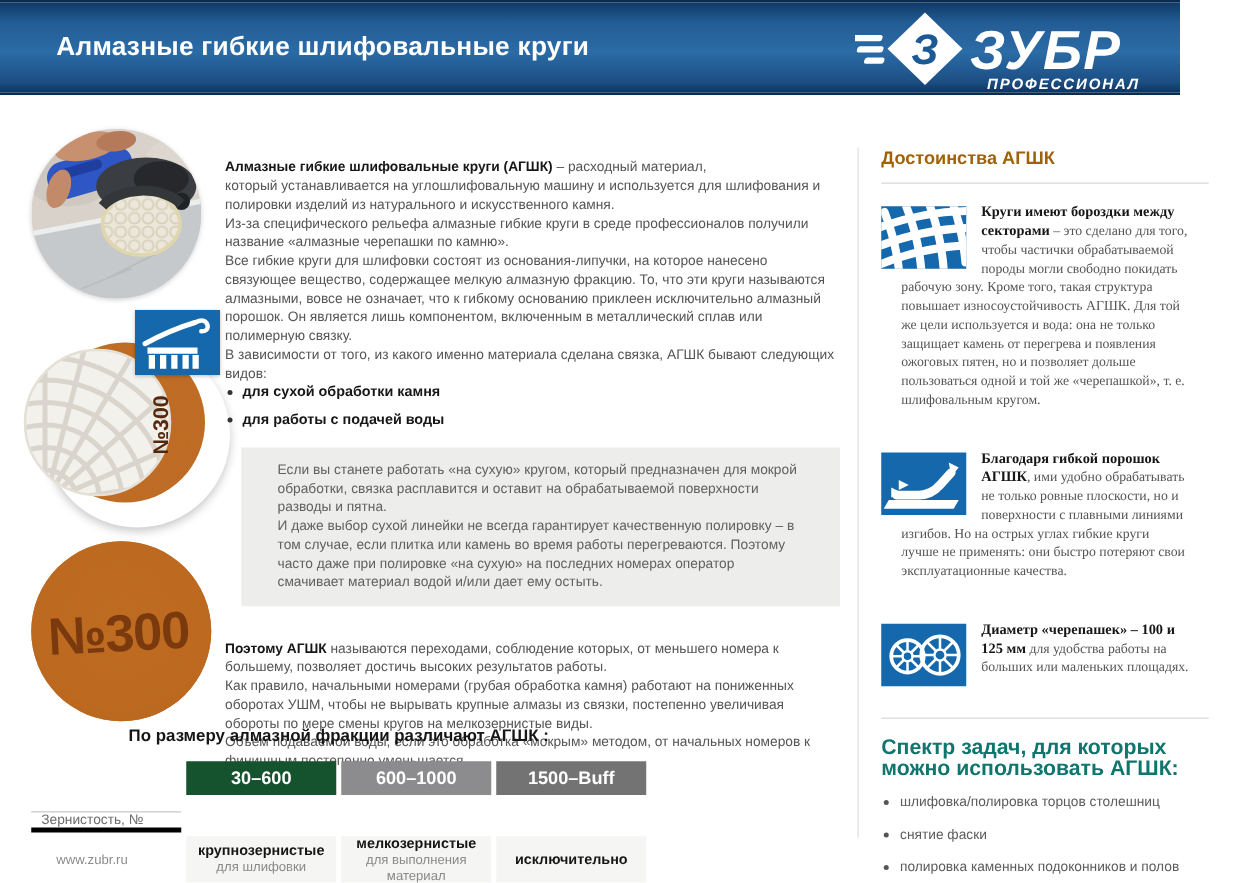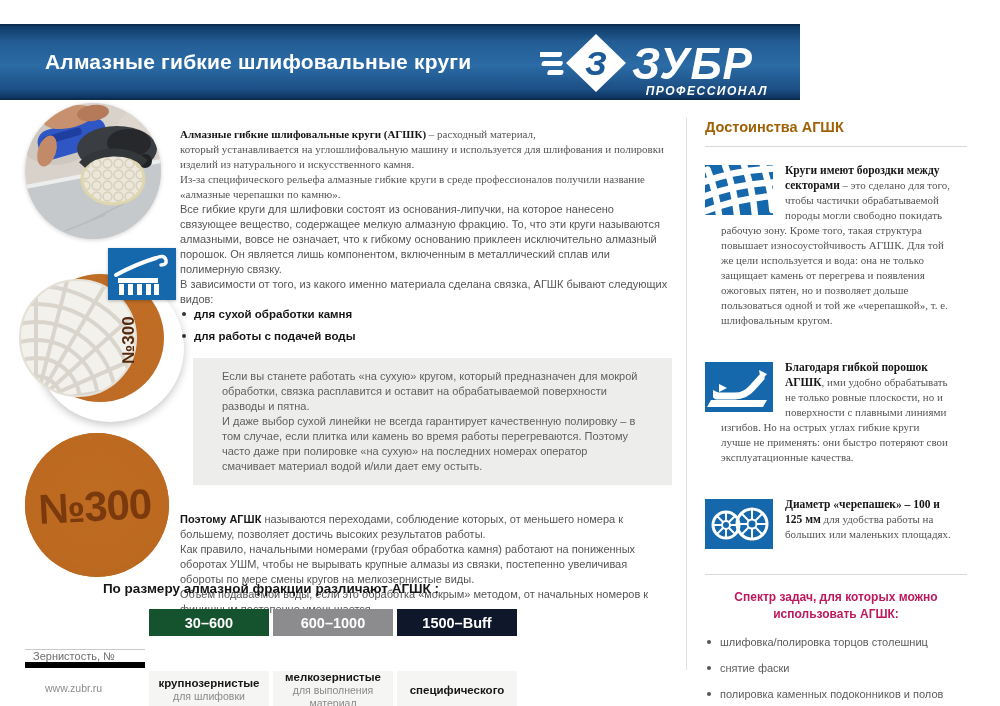--- a/index.html
+++ b/index.html
@@ -1,70 +1,70 @@
 <!DOCTYPE html>
 <html><head>
 <meta charset="utf-8">
 <style>
   html,body{margin:0;padding:0;}
   body{width:1000px;height:706px;background:#fff;font-family:"Liberation Sans","DejaVu Sans",sans-serif;color:#4c4c4c;overflow:hidden;position:relative;}
   .page{position:absolute;inset:0;width:1000px;height:706px;}
 
   
-  .header{position:absolute;left:0;top:24px;width:800px;height:76px;
+  .header{position:absolute;left:0;top:0;width:944px;height:76px;
     background:linear-gradient(180deg,#0f3a66 0%,#235c94 22%,#2b6ba6 55%,#1c4f84 88%,#0e3460 100%);
     border-top:2px solid #0a2c50;border-bottom:2px solid #0a2c50;box-sizing:border-box;}
   .header-title{position:absolute;left:45px;top:0;height:72px;line-height:72px;color:#fff;font-size:21px;font-weight:bold;letter-spacing:0.2px;}
   .logo{position:absolute;right:28px;top:4px;}
 
   
   .circle-photo{position:absolute;left:25px;top:103px;width:136px;height:136px;border-radius:50%;overflow:hidden;box-shadow:0 1px 4px rgba(0,0,0,.18);}
   .disc-backing{position:absolute;left:36px;top:274px;width:148px;height:148px;border-radius:50%;background:#fff;box-shadow:0 3px 8px rgba(0,0,0,.22);}
   .disc-top{position:absolute;left:18px;top:262px;width:152px;height:152px;}
   .badge{position:absolute;left:108px;top:248px;width:68px;height:52px;background:#1568ac;box-shadow:0 1px 3px rgba(0,0,0,.25);}
   .disc-back{position:absolute;left:23px;top:431px;width:148px;height:148px;}
 
   
   .main-col{position:absolute;left:180px;top:127px;width:492px;font-size:11px;line-height:15px;color:#555;}
   .main-col p{margin:0;}
   .pre{white-space:pre-line;}
   .main-col b{color:#161616;}
-  .p1{margin-bottom:30px;font-family:Liberation Serif, serif;}
+  .p1{margin-bottom:30px;}
   .p2{margin-bottom:11px;}
   .p3{margin-bottom:8px;}
   ul.kinds{list-style:none;margin:0 0 14px 0;padding:0;}
   ul.kinds li{position:relative;padding-left:14px;margin-bottom:7px;font-weight:bold;color:#161616;font-size:11.5px;}
   ul.kinds li::before{content:"";position:absolute;left:2px;top:5px;width:4px;height:4px;border-radius:50%;background:#333;}
   .note{background:#ededeb;color:#616161;margin:0 0 27px 13px;padding:11px 29px;white-space:pre-line;}
   .p4{margin-bottom:0;}
 
   
   .table-wrap{position:absolute;left:25px;top:581px;width:492px;}
   .table-title{text-align:center;font-weight:bold;color:#161616;font-size:13.5px;margin:0 0 13px 0;}
   .grain-table{display:grid;grid-template-columns:120px 120px 120px 120px;gap:3px 4px;}
-  .t-label{background:#fff;border-top:1px solid #c9c9c9;border-bottom:6px solid #000000;color:#6d6d6d;font-size:11px;display:flex;align-items:center;padding-left:8px;box-sizing:border-box;margin-top:40px;}
+  .t-label{background:#fff;border-top:1px solid #c9c9c9;border-bottom:4px solid #000000;color:#6d6d6d;font-size:11px;display:flex;align-items:center;padding-left:8px;box-sizing:border-box;margin-top:40px;}
   .t-head{height:27px;display:flex;align-items:center;justify-content:center;color:#fff;font-weight:bold;font-size:14.5px;}
   .t-head.c1{background:#14532d;}
   .t-head.c2{background:#8c8c8e;}
-  .t-head.c3{background:#0f172a;}
+  .t-head.c3{background:#737373;}
   .t-body{background:#f5f5f4;height:38px;display:flex;flex-direction:column;align-items:center;justify-content:center;text-align:center;}
   .t-body b{color:#161616;font-size:11.5px;line-height:13px;}
   .t-body span{color:#8a8a8a;font-size:10.5px;line-height:13px;}
 
   
   .v-divider{position:absolute;left:686px;top:118px;width:1px;height:552px;background:#e0e0e0;}
   .right-col{position:absolute;left:705px;top:120px;width:262px;font-size:11px;line-height:15px;color:#555;}
   .right-col h3{margin:0 0 11px 0;font-size:14.5px;color:#a16207;}
   .rule{border:none;border-top:1px solid #d9d9d9;margin:0 0 14px 0;}
   .adv-item{margin-bottom:16px;overflow:visible;}
   .adv-item::after{content:"";display:block;clear:both;}
   .adv-icon{float:left;width:68px;height:50px;background:#1568ac;margin:2px 12px 8px 0;}
   .adv-text{margin:16px;font-family:Liberation Serif, serif;}
   .adv-text b{color:#161616;font-size:11.5px;}
-  .tasks-head{margin:6px 0 12px 0;font-size:12px;line-height:17px;color:#be185d;font-weight:bold;text-align:center;}
+  .tasks-head{margin:6px 0 12px 0;font-size:17px;line-height:17px;color:#0f766e;font-weight:bold;}
   ul.tasks{list-style:none;margin:0;padding:0;}
   ul.tasks li{position:relative;padding-left:15px;margin-bottom:11px;color:#5c5c5c;}
   ul.tasks li::before{content:"";position:absolute;left:2px;top:5px;width:4px;height:4px;border-radius:50%;background:#555;}
 
   
   .footer{position:absolute;left:45px;top:682px;font-size:10.5px;color:#8d8d8d;}
 </style>
 </head>
 <body>
 
@@ -215,21 +215,21 @@
       <div class="t-label">Вид шлифования</div>
       <div class="t-body">
           <b>крупнозернистые</b>
           <span>для шлифовки</span>
         </div>
       <div class="t-body">
           <b>мелкозернистые</b>
           <span>для выполнения материал</span>
         </div>
       <div class="t-body">
-          <b>специфического</b>
+          <b>исключительно</b>
           <span></span>
         </div>
     </div>
   </div>
 
   <div class="v-divider"></div>
   <div class="right-col">
     <h3>Достоинства АГШК</h3>
     <hr class="rule">
 

